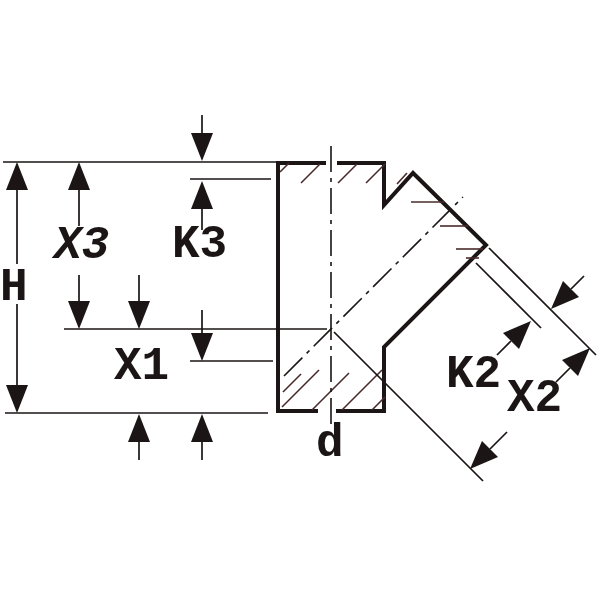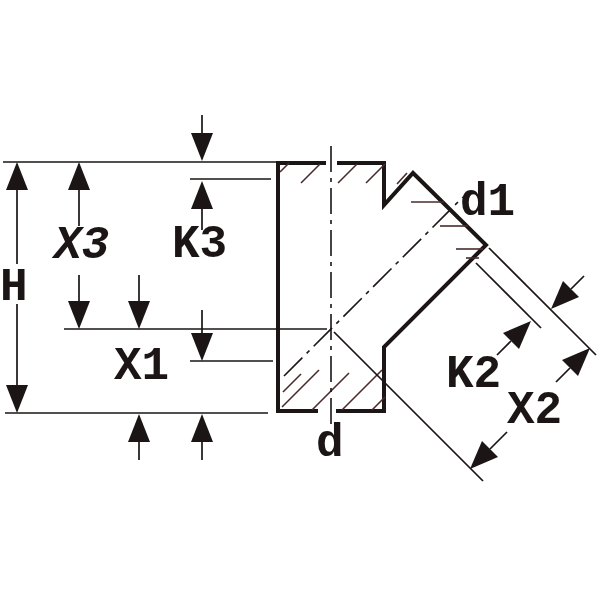--- a/index.html
+++ b/index.html
@@ -30,21 +30,21 @@
     color: var(--ink, #1b1515);
     white-space: pre;
     user-select: none;
   }
   #lbl-h  { left: 0px;   top: 265px; }
   #lbl-x3 { left: 54px;  top: 223px; font-style: italic; }
   #lbl-k3 { left: 172px; top: 222px; }
   #lbl-x1 { left: 114px; top: 344px; text-align: right; }
   #lbl-k1 { left: 179px; top: 368px; }
   #lbl-k2 { left: 446px; top: 352px; }
-  #lbl-x2 { left: 507px; top: 388px; text-align: center; }
+  #lbl-x2 { left: 507px; top: 376px; text-align: center; }
   #lbl-d  { left: 316px; top: 421px; }
   #lbl-d1 { left: 460px; top: 180px; }
 </style>
 </head>
 <body>
 
 <div id="canvas">
 
   <svg id="drawing" width="600" height="600" viewBox="0 0 600 600">
 
@@ -132,14 +132,13 @@
     </g>
   </svg>
 
   <div class="lbl" id="lbl-h">H</div>
   <div class="lbl" id="lbl-x3">X3</div>
   <div class="lbl" id="lbl-k3">K3</div>
   <div class="lbl" id="lbl-x1">X1</div>
   <div class="lbl" id="lbl-k2">K2</div>
   <div class="lbl" id="lbl-x2">X2</div>
   <div class="lbl" id="lbl-d">d</div>
-  <div class="lbl" id="lbl-d1">d1</div>
 </div>
 
 </body></html>

